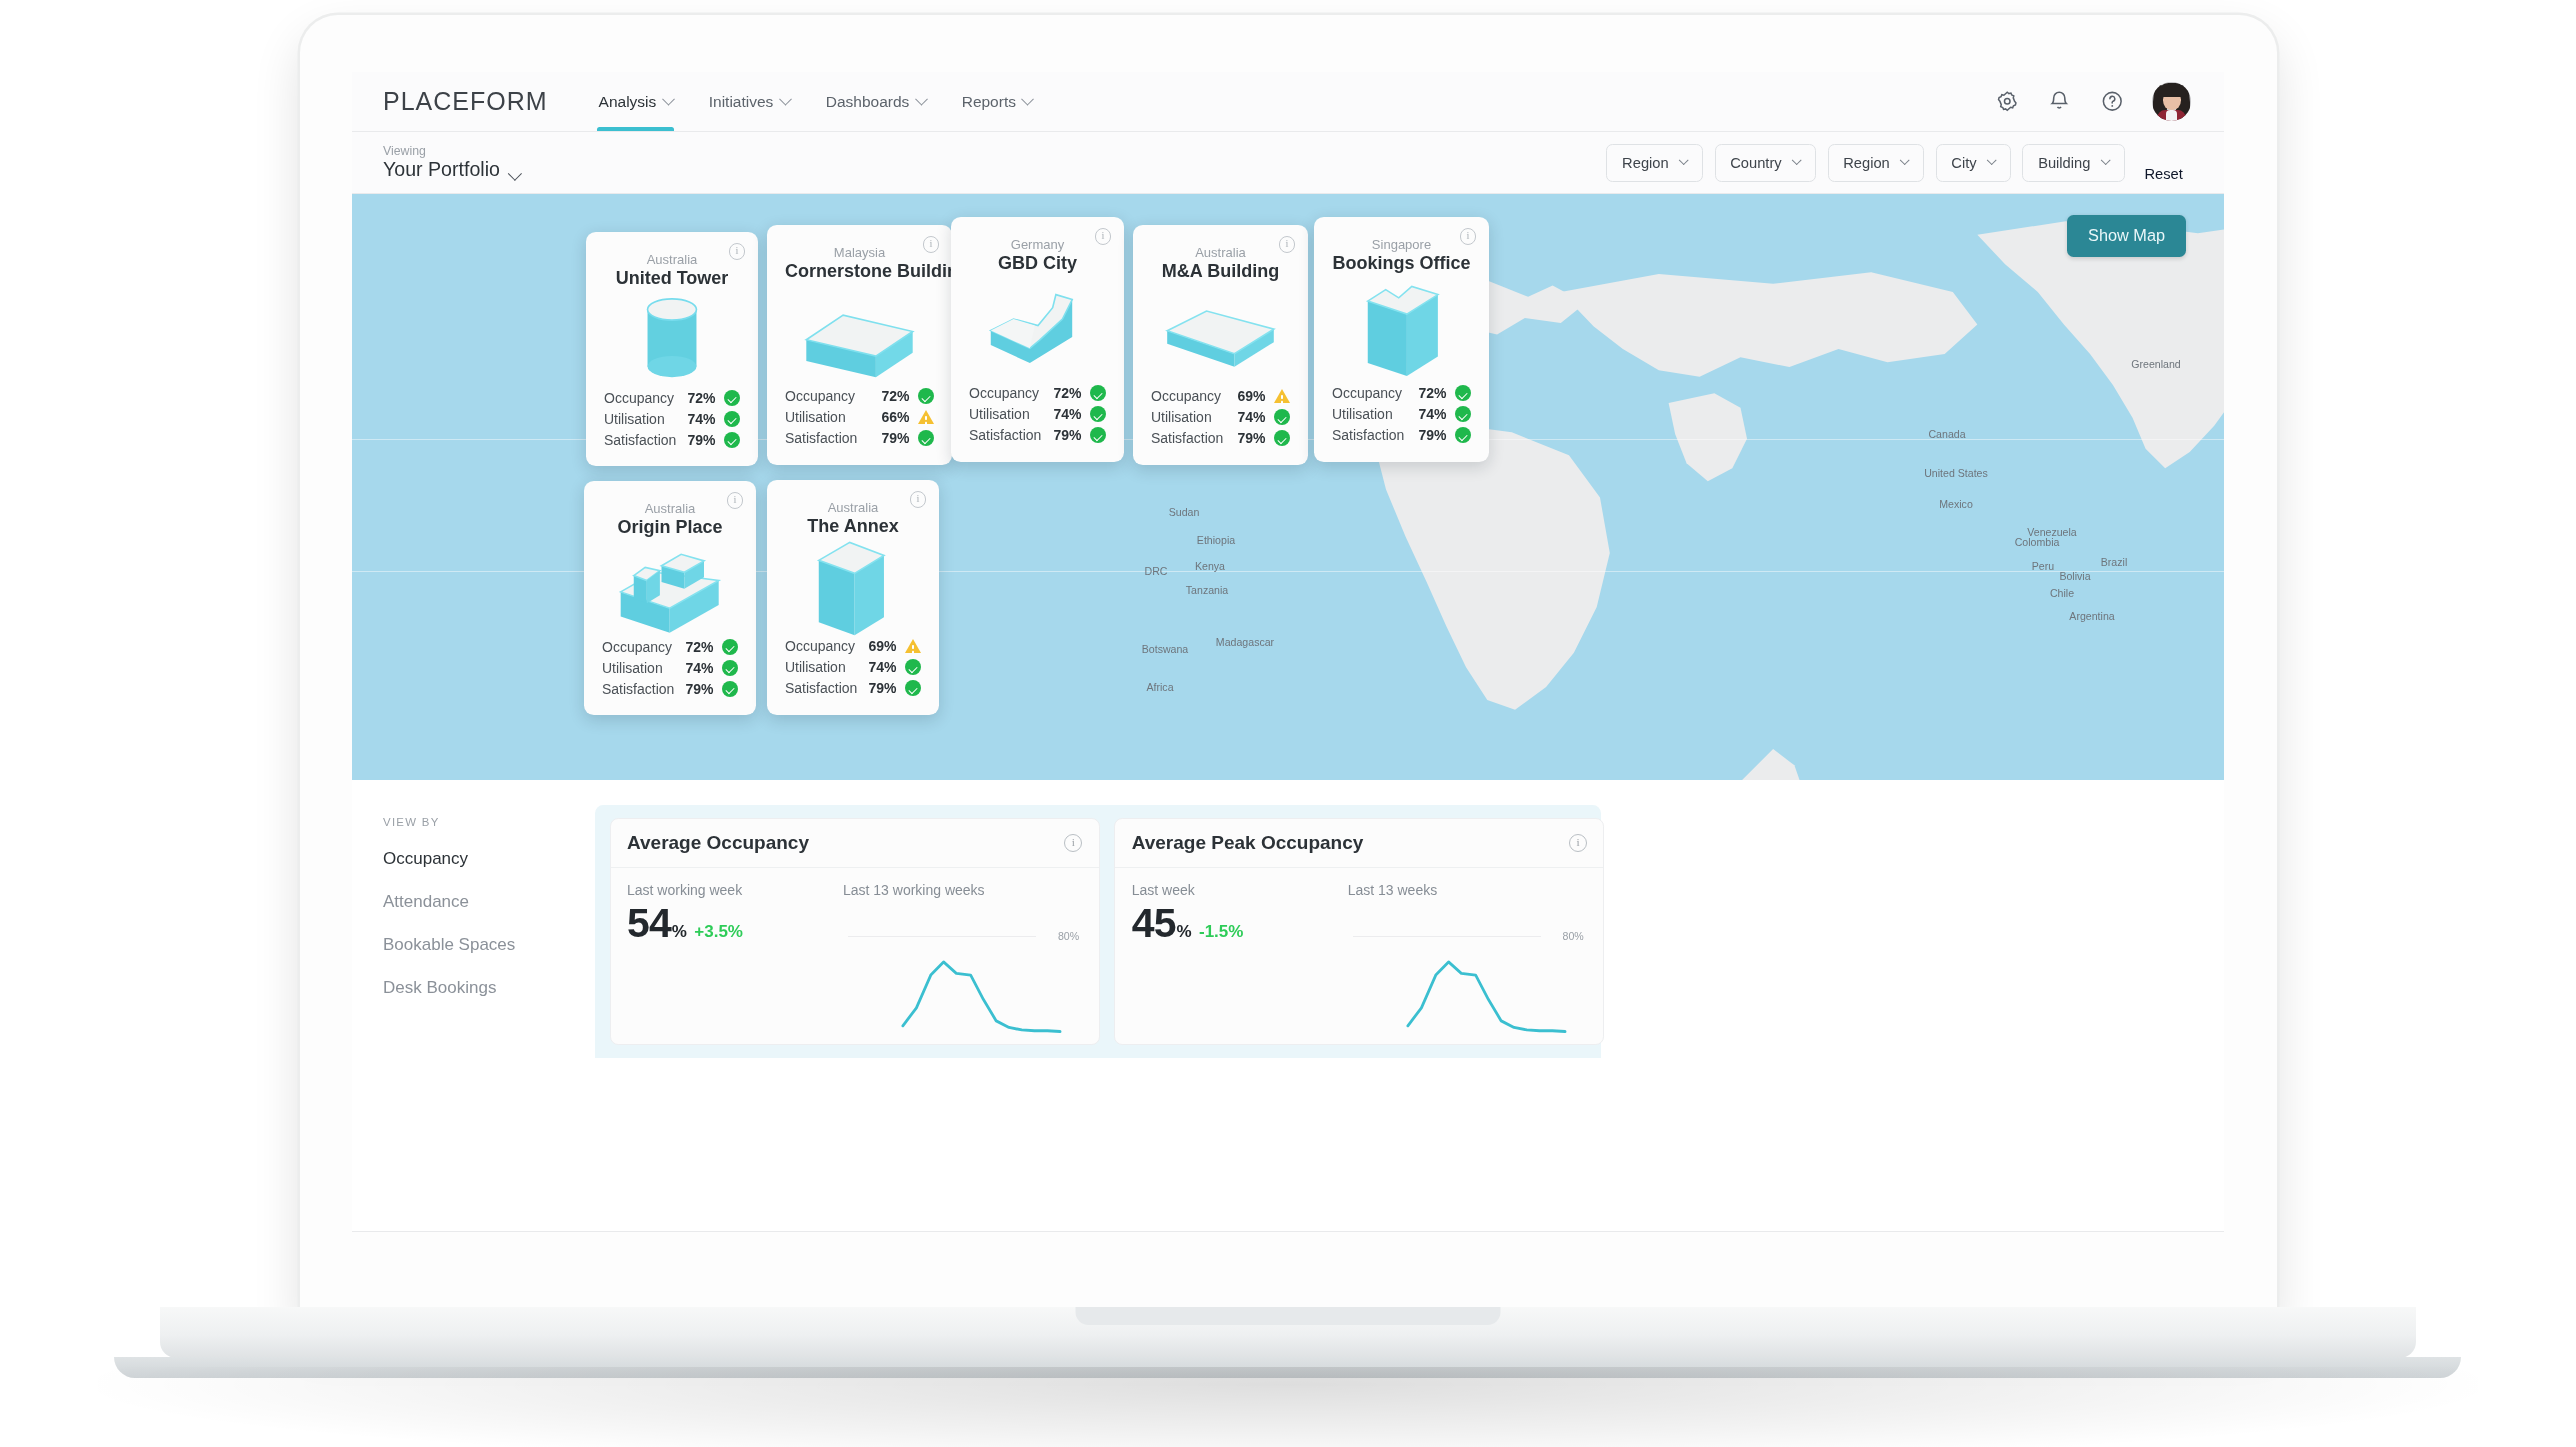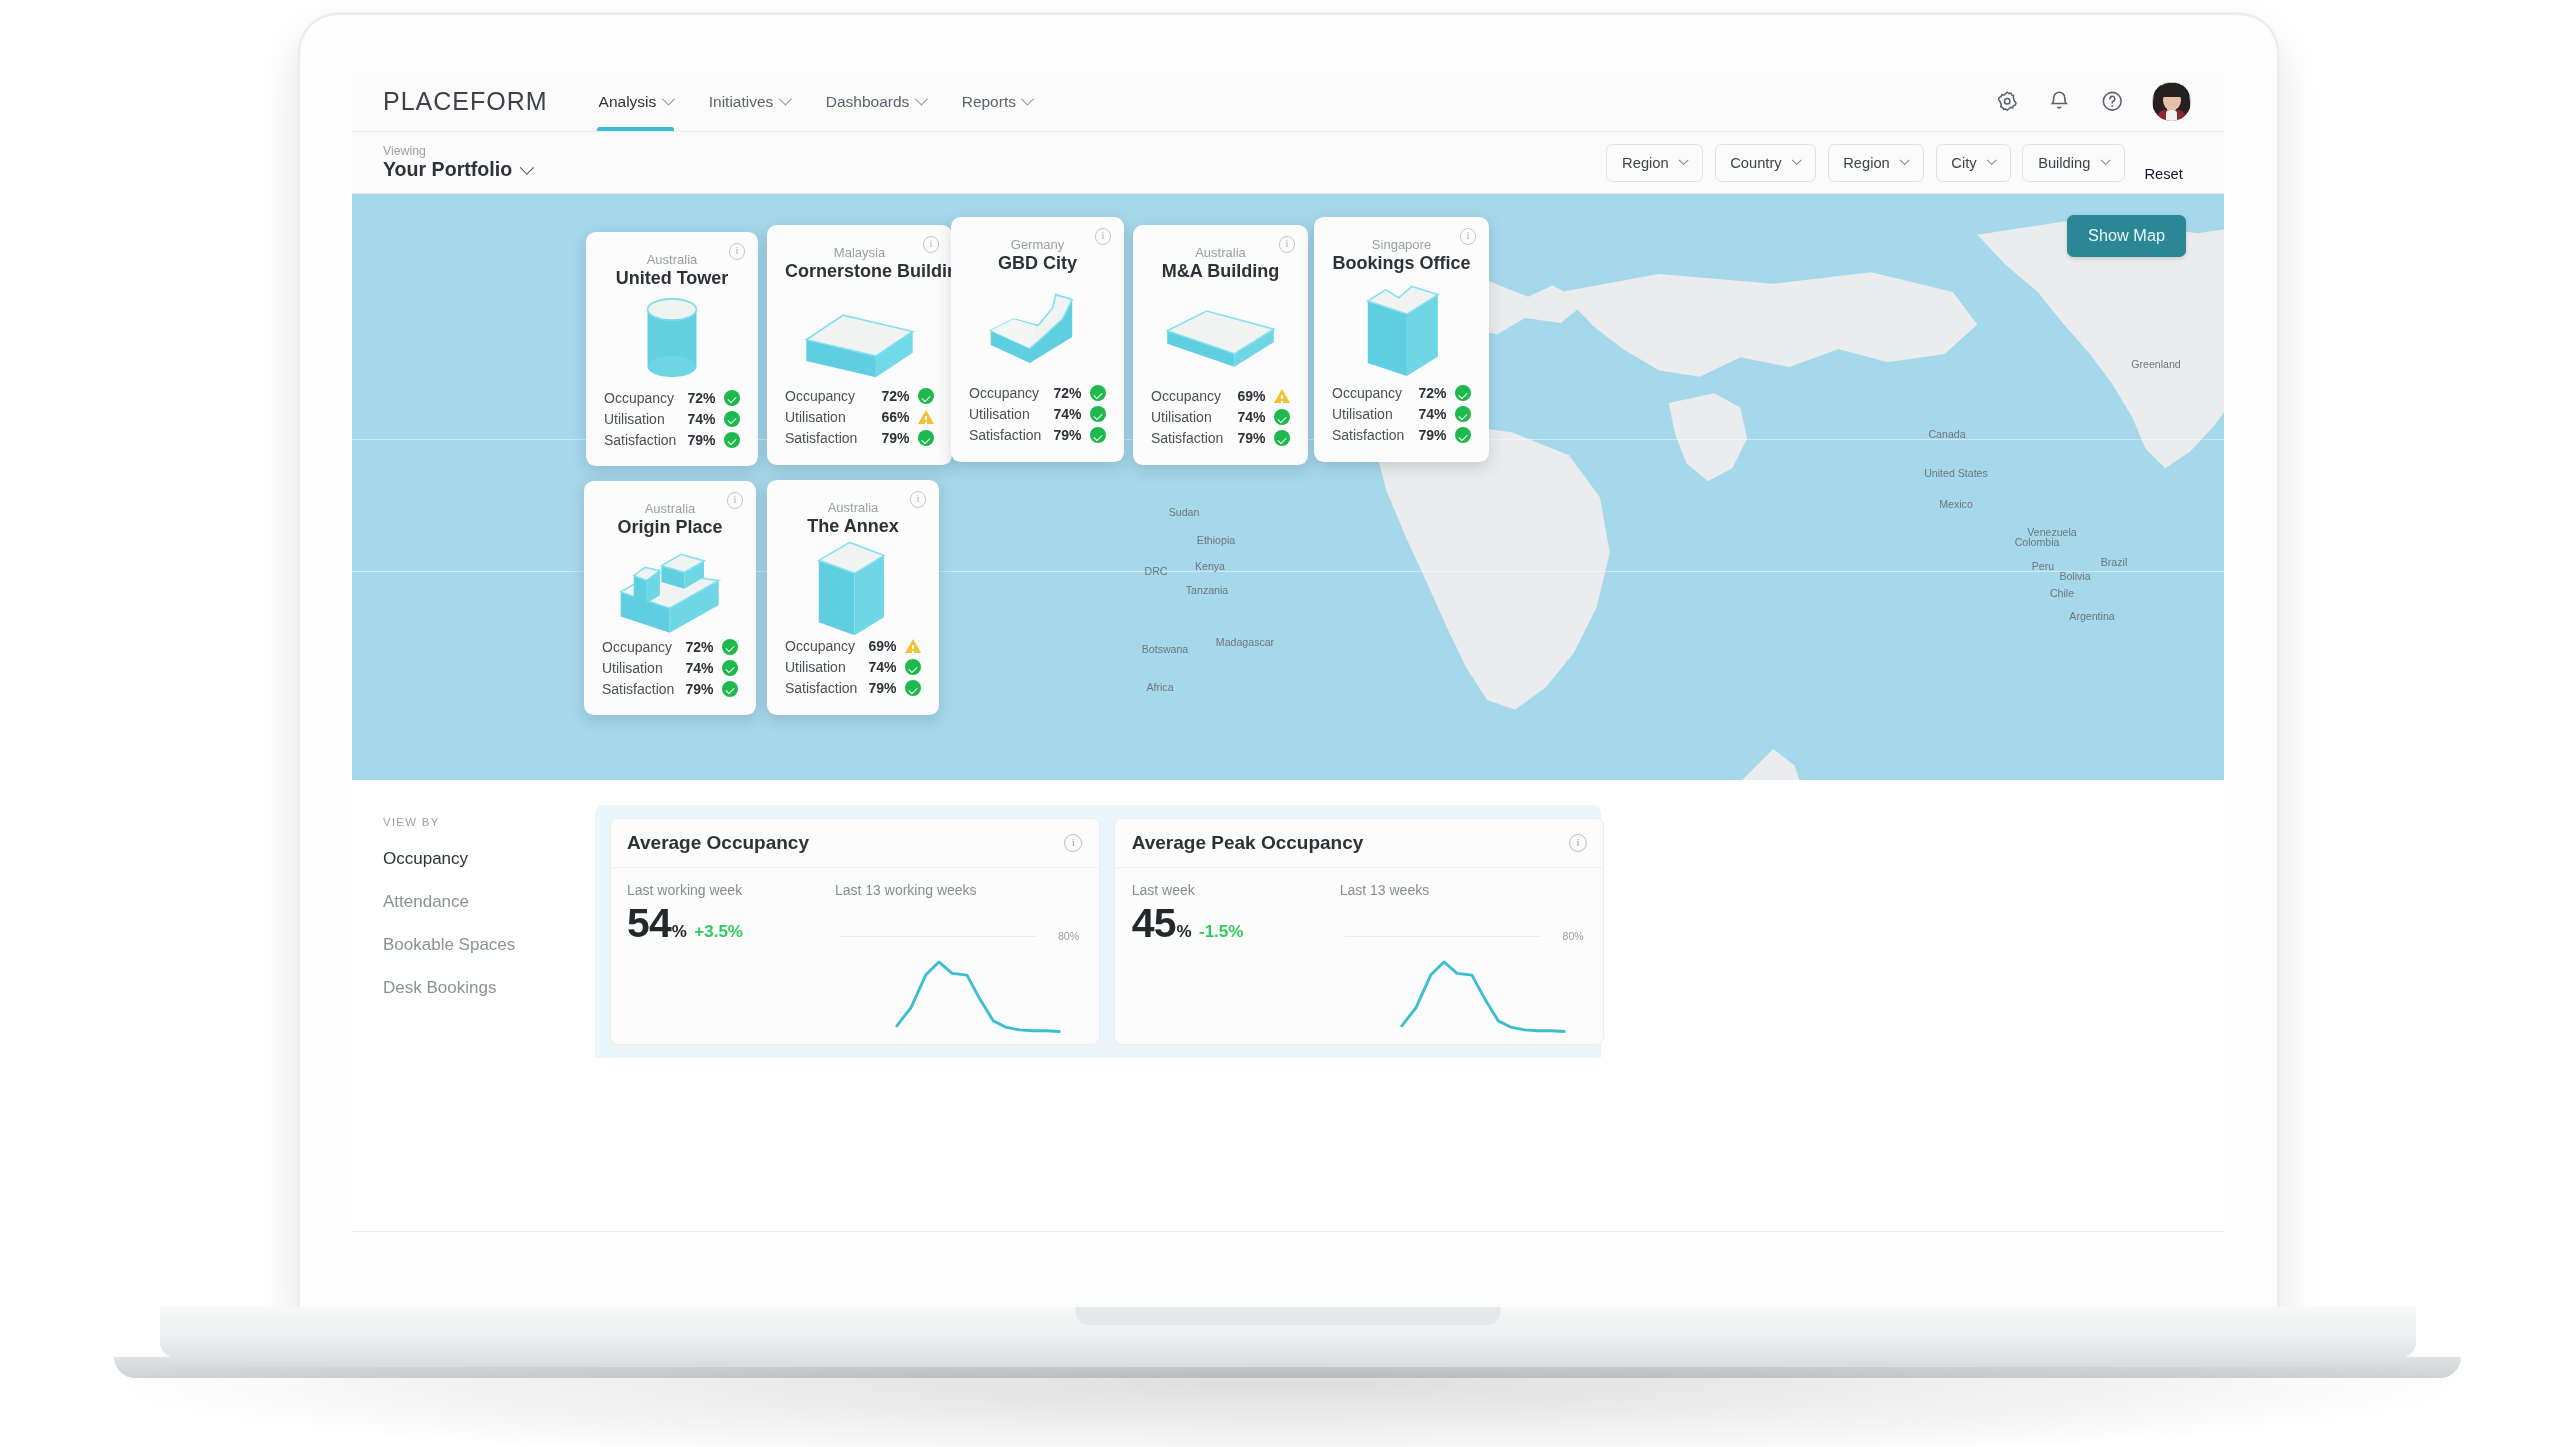--- a/index.html
+++ b/index.html
@@ -123,22 +123,22 @@
   
   .filterbar {
     position: relative; height: 62px;
     background: #fbfbfc;
     border-bottom: 0.8px solid #e9eaec;
     display: flex; align-items: center; padding: 0 33px 0 31px;
   }
   .viewing-wrap { line-height: 1.15; }
   .viewing-label { font-size: 12.3px; color: #9aa0a7; }
   .viewing-value {
-    display: flex; align-items: center; gap: 9.8px;
-    font-size: 19.6px; color: #2d3338; font-weight: 700; cursor: pointer;
+    display: flex; align-items: flex-end; gap: 9.8px;
+    font-size: 19.6px; color: #2d3338; font-weight: 400; cursor: pointer;
   }
   .viewing-value .caret { border-color:#4a5058; width:9.8px; height:9.8px; }
   .filters { margin-left: auto; display: flex; align-items: flex-end; gap: 11.4px; }
   .fbtn {
     display: flex; align-items: center; gap: 11.4px;
     height: 38px; padding: 0 14.7px;
     background: #fbfbfc; border: 0.8px solid #dfe2e5; border-radius: 6.5px;
     font-size: 14.7px; color: #3e444b; cursor: pointer; white-space: nowrap;
   }
   .fbtn .caret { width: 7.4px; height: 7.4px; border-color: #7a8189; }
@@ -261,21 +261,21 @@
     padding: 13px 16.3px; border-bottom: 0.8px solid #eef0f1;
   }
   .kpi-title { font-size: 19px; font-weight: 700; color: #2c3237; }
   .kpi-head .info-i {
     margin-left: auto;
     width: 18px; height: 18px; border-radius: 50%;
     border: 1.3px solid #b9bfc4; color: #9ba1a7;
     font-size: 11.4px; line-height: 15.5px; text-align: center;
     font-family: "Liberation Serif", serif; cursor: pointer;
   }
-  .kpi-body { display: flex; flex: 1; padding: 14.7px 16.3px 0; gap: 2px; }
+  .kpi-body { display: flex; flex: 1; padding: 14.7px 16.3px 0; gap: 10px; }
   .kpi-left { width: 206px; flex: none; }
   .kpi-sub { font-size: 14px; color: #868d95; margin-bottom: 4.9px; }
   .kpi-big { display: flex; align-items: baseline; }
   .kpi-num { font-size: 41px; font-weight: 700; color: #23282d; line-height: 1; letter-spacing: -0.8px; }
   .kpi-pct { font-size: 17px; font-weight: 700; color: #23282d; margin-left: 0.8px; }
   .kpi-delta { font-size: 17px; font-weight: 700; color: #2ecc58; margin-left: 7.4px; }
   .kpi-right { flex: 1; position: relative; }
   .spark { position: relative; width: 100%; height: 131px; }
   .spark svg { position:absolute; left:0; top:0; width:100%; height:100%; overflow: visible; }
   .grid-line { position:absolute; left: 4.9px; right: 46px; height:0.8px; background:#ececee; }

